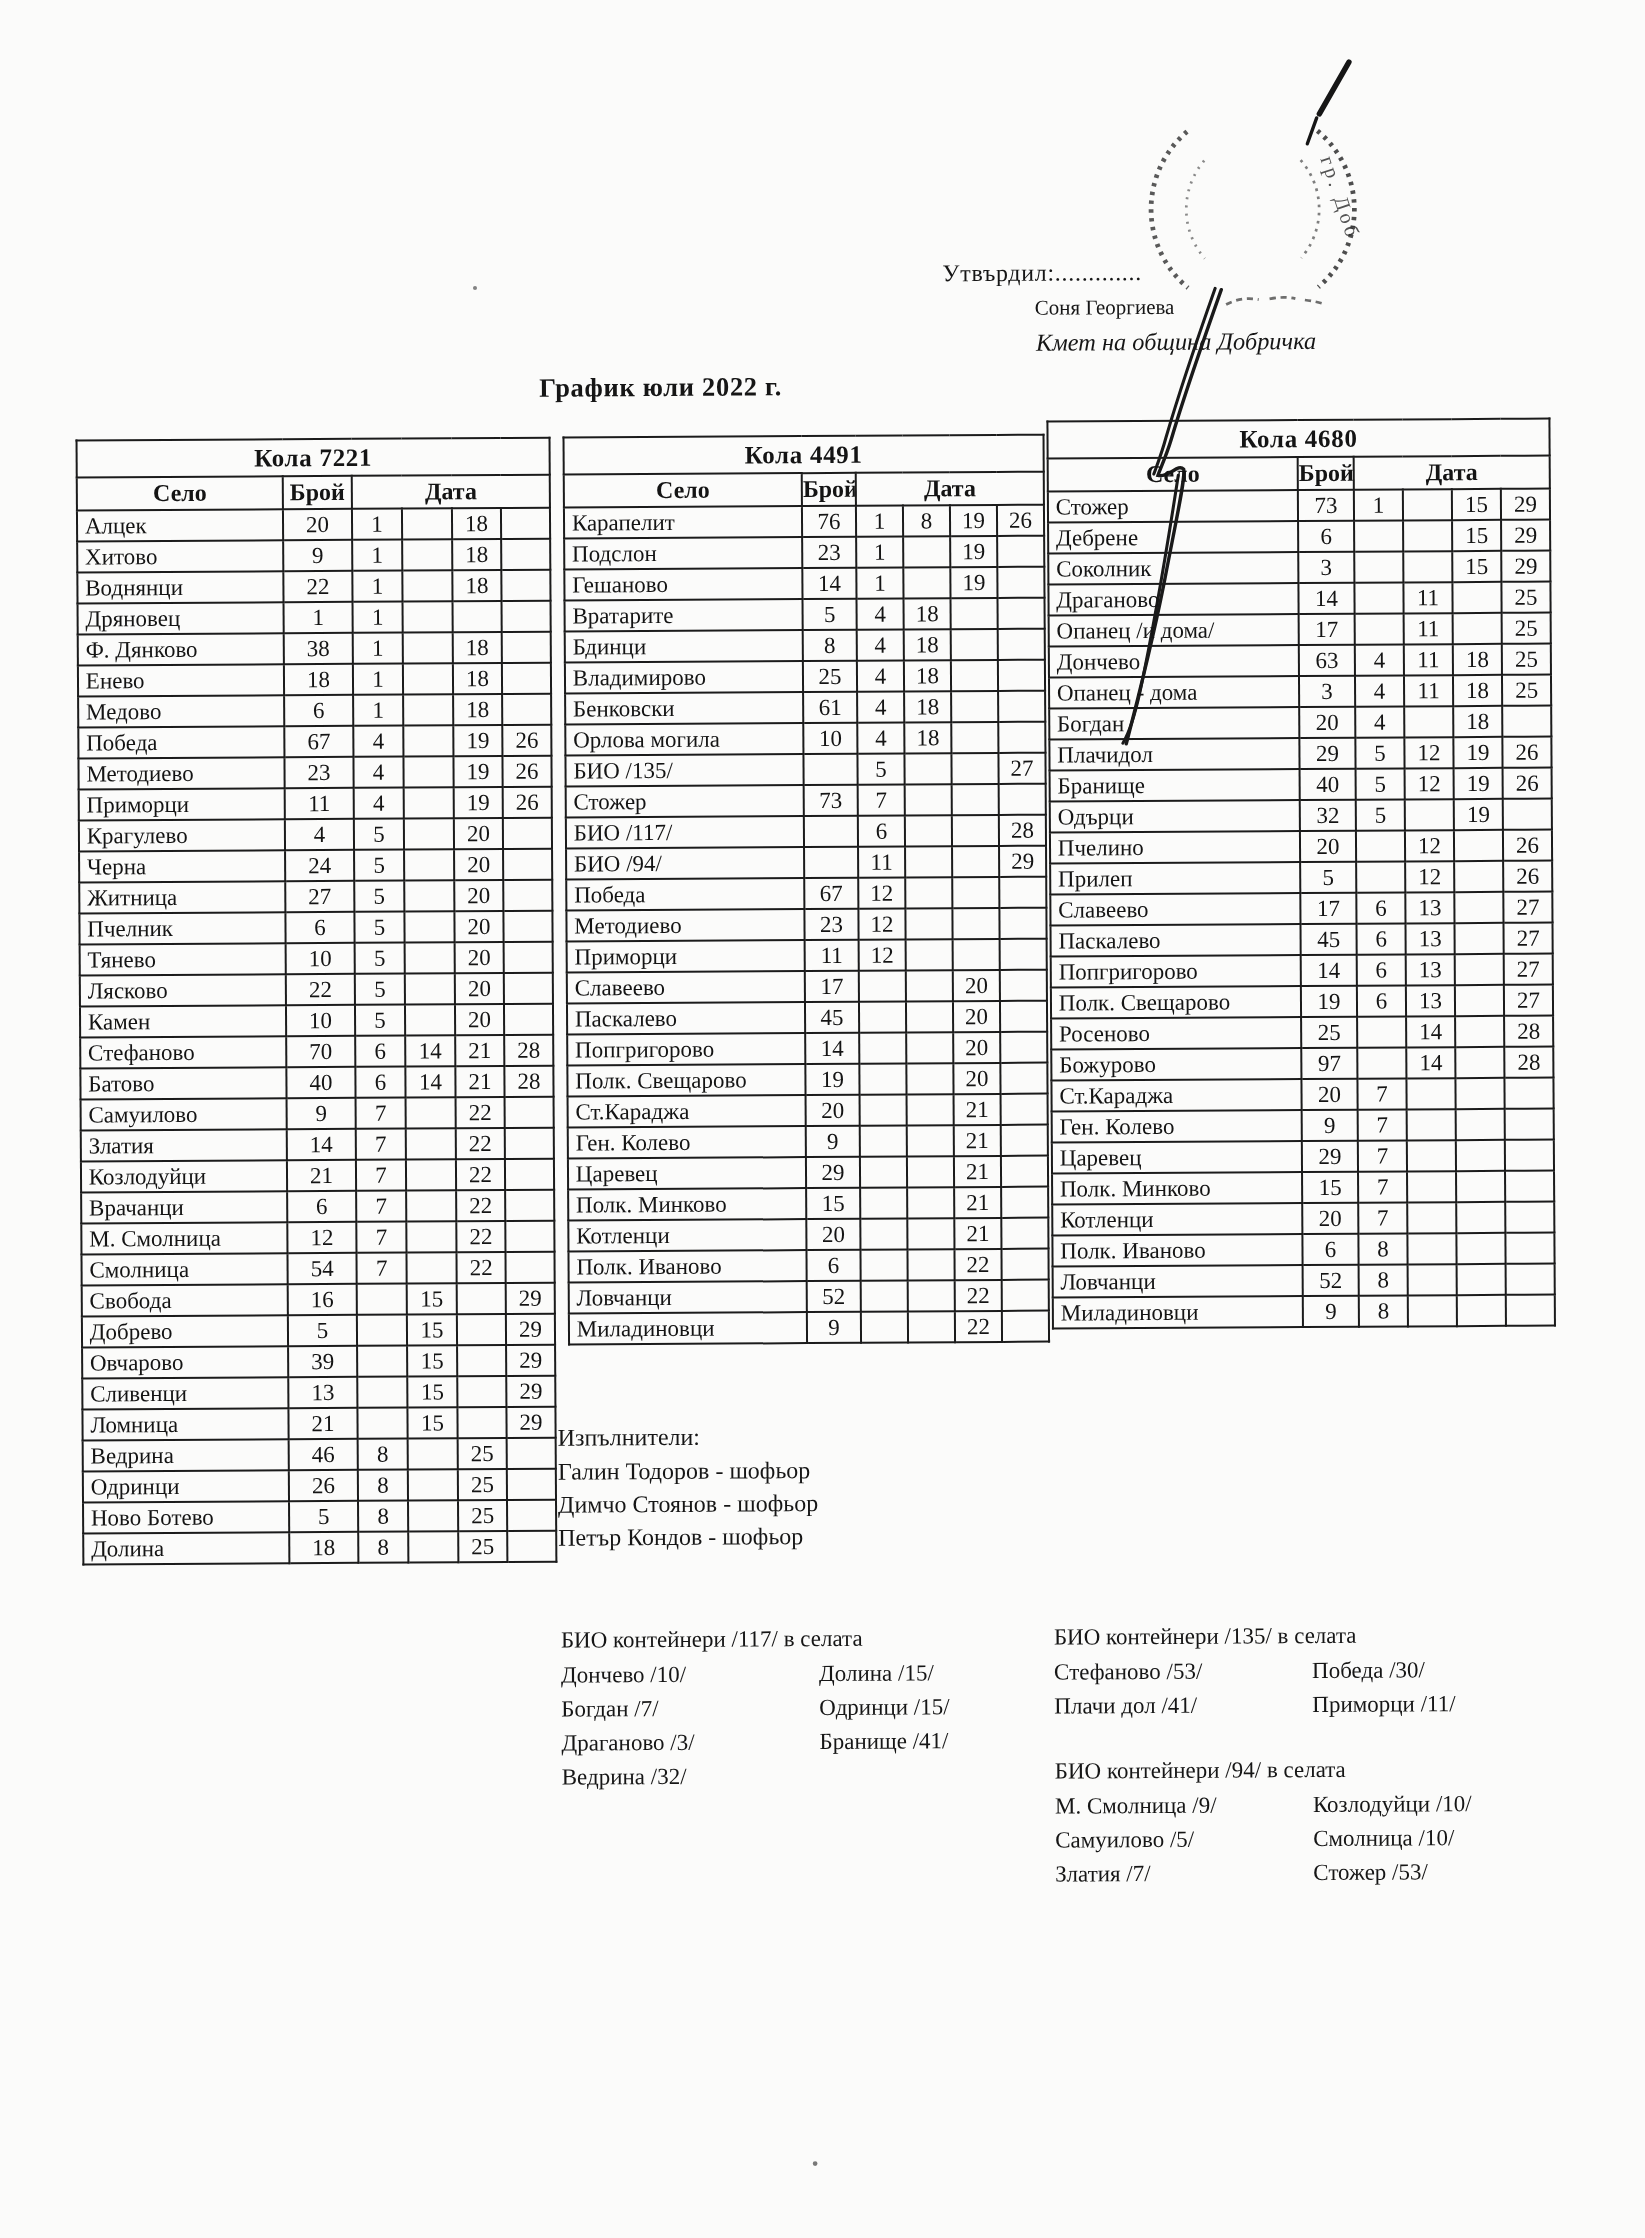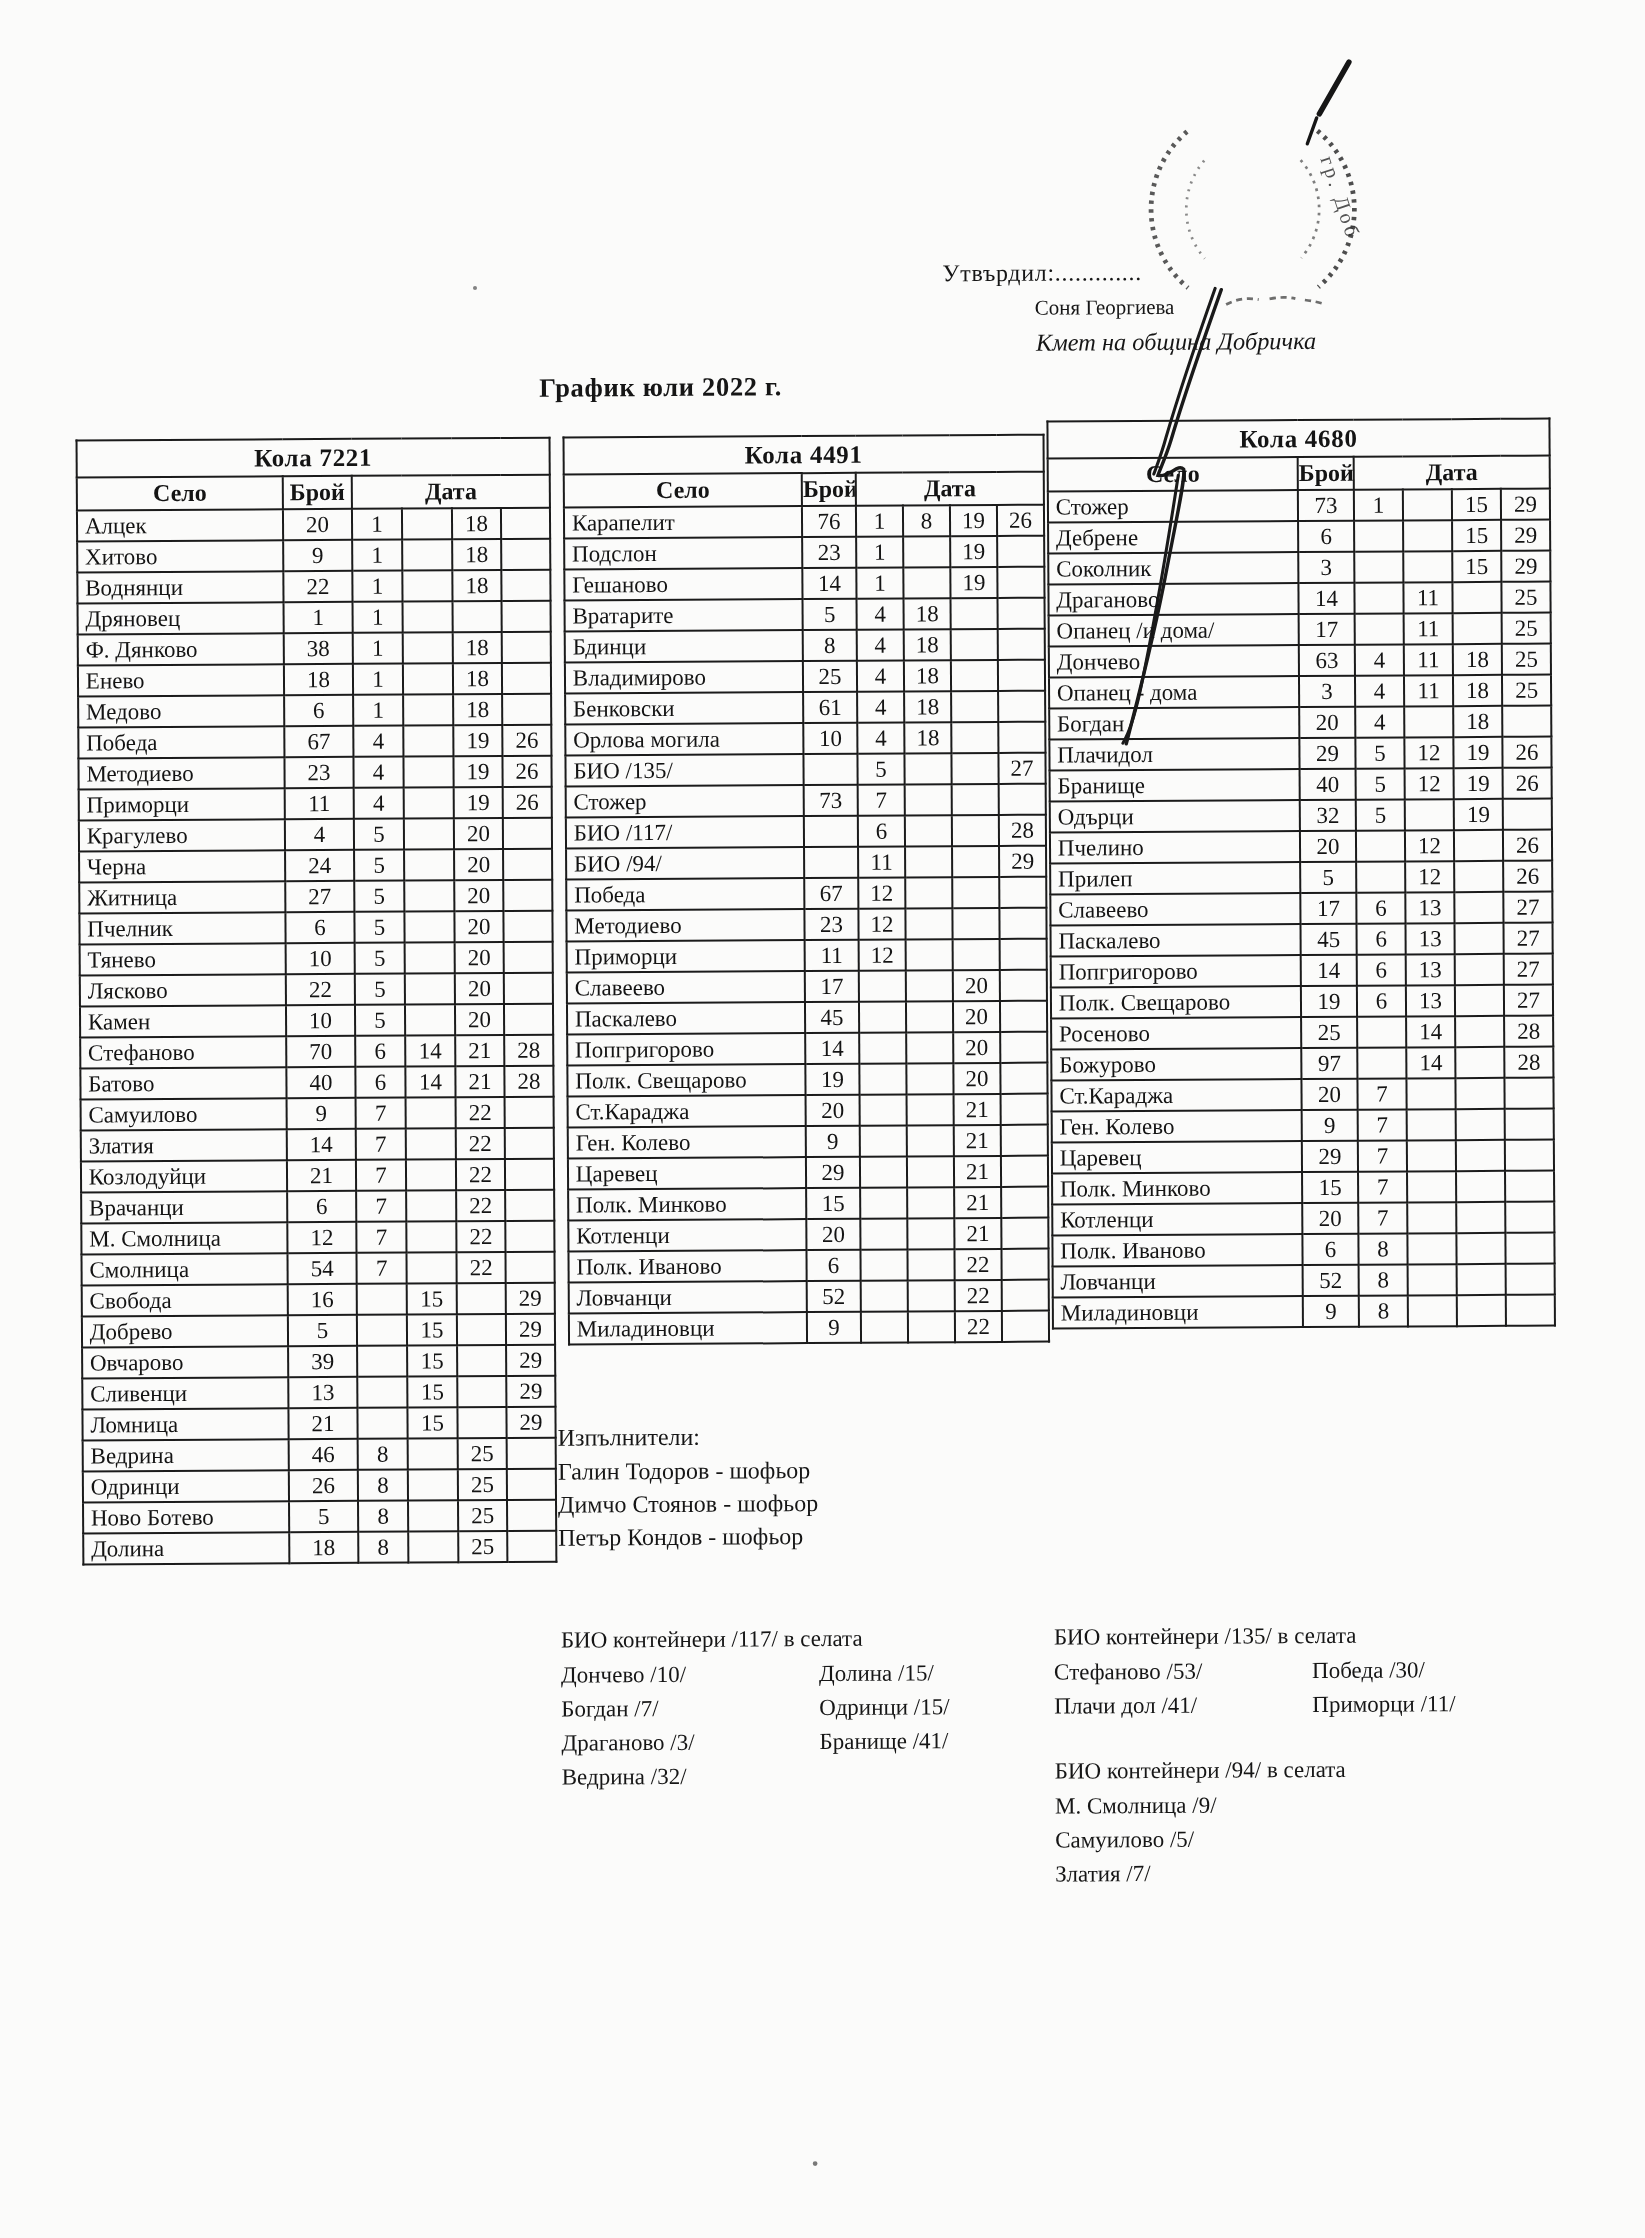--- a/index.html
+++ b/index.html
@@ -895,17 +895,22 @@
   </div>
 
   <div class="bio" id="bio94">
     <div class="bio-title">БИО контейнери /94/ в селата</div>
     <div class="cols">
       <div class="colL">
           <div>М. Смолница /9/</div>
           <div>Самуилово /5/</div>
           <div>Златия /7/</div>
         </div>
+      <div class="colR">
+          <div>Козлодуйци /10/</div>
+          <div>Смолница /10/</div>
+          <div>Стожер /53/</div>
+        </div>
     </div>
   </div>
 
 </div>
 
 
 </body></html>

